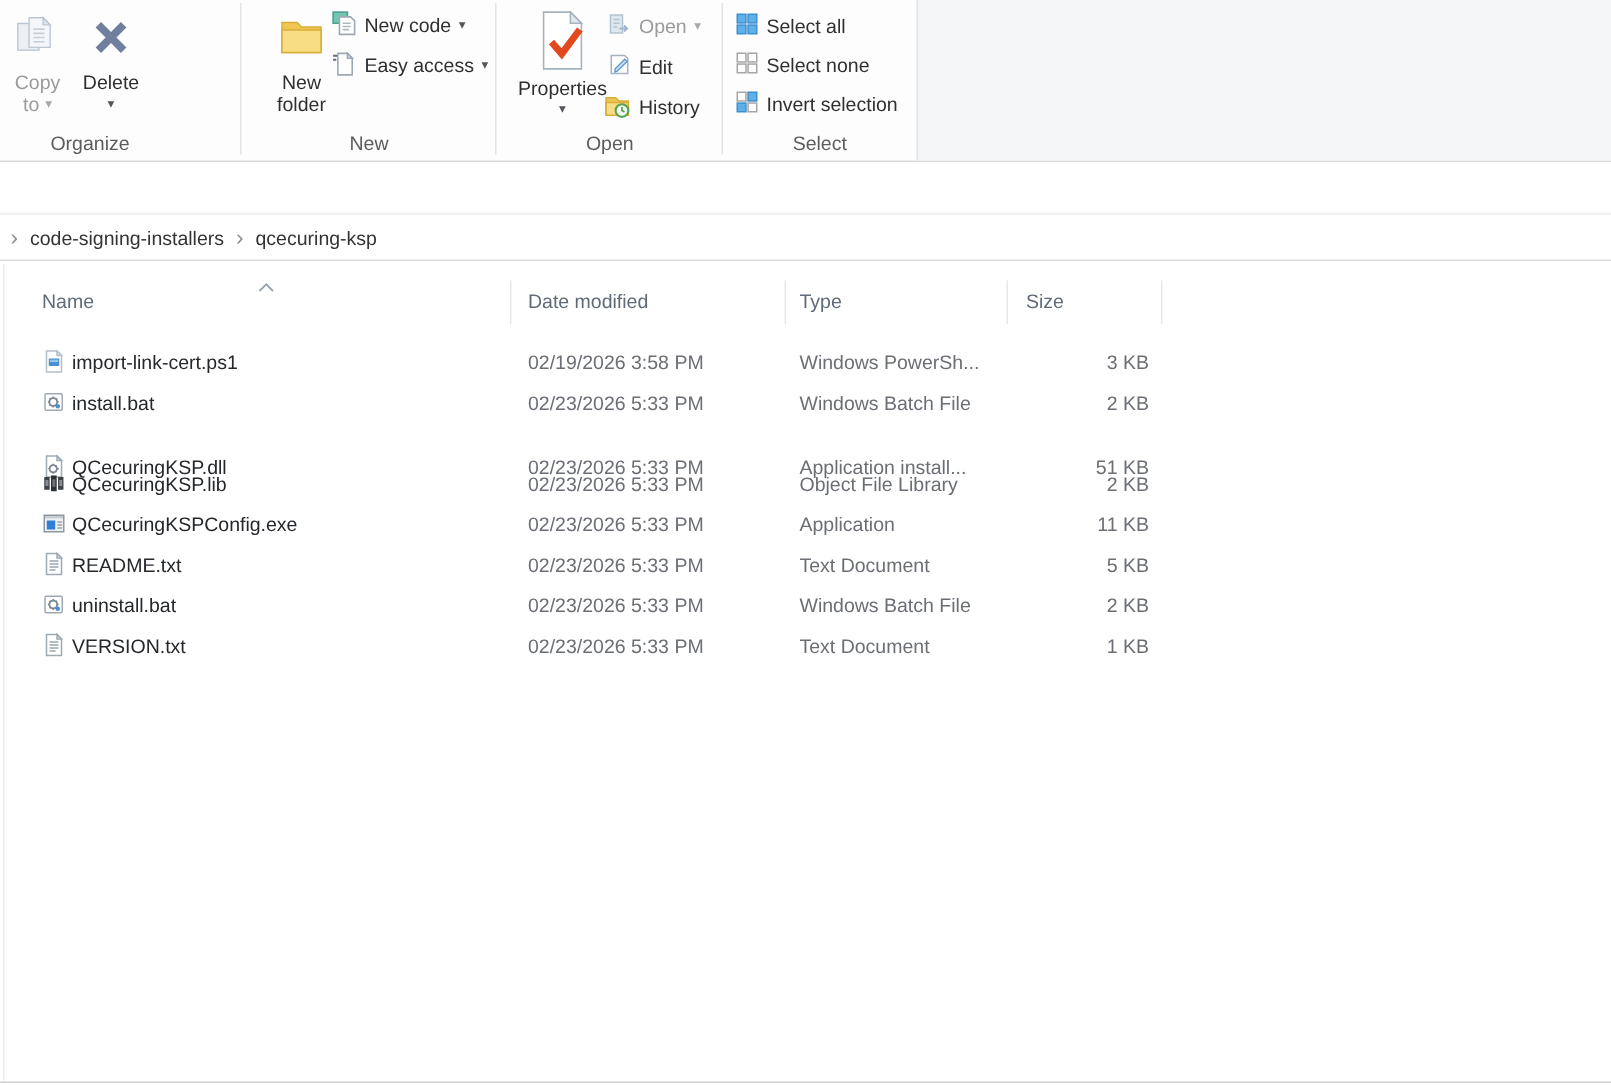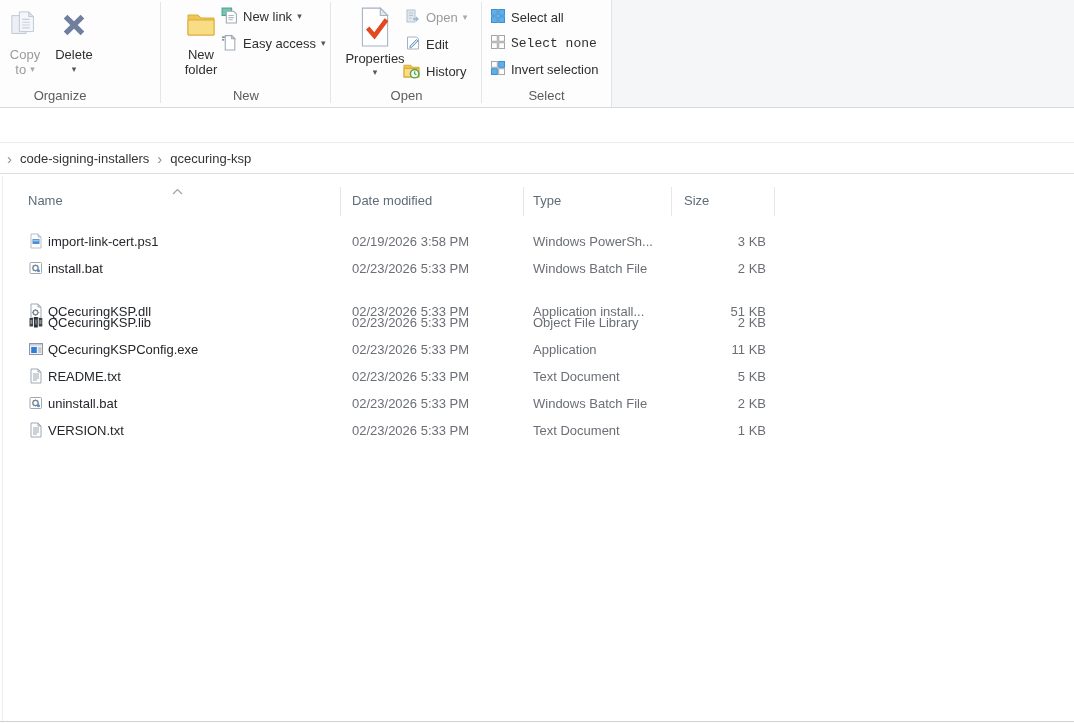--- a/index.html
+++ b/index.html
@@ -103,21 +103,21 @@
       <span class="blabel" style="color:#2f2f2f;">folder</span>
     </div>
     <div class="smallbtn" style="left:60px;top:4px;">
       <span>
         <svg width="17" height="17" viewBox="0 0 16 16">
           <rect x="1" y="1" width="9" height="7" fill="#74c4b2" stroke="#4da191"></rect>
           <path d="M5 4h7l2.5 2.5V15H5z" fill="#fff" stroke="#9fa9b4"></path>
           <path d="M7 8h5M7 10h5M7 12h4" stroke="#aeb8c2" stroke-width="1"></path>
         </svg>
       </span>
-      <span style="color:#2f2f2f;">New link</span>
+      <span style="color:#2f2f2f;">New code</span>
       <span class="arrow">▾</span>
     </div>
     <div class="smallbtn" style="left:60px;top:31px;">
       <span>
         <svg width="17" height="17" viewBox="0 0 16 16">
           <path d="M4 1.5h6l3 3V15H4z" fill="#fff" stroke="#9fa9b4"></path>
           <path d="M10 1.5l3 3h-3z" fill="#e3e8ee" stroke="#9fa9b4"></path>
           <path d="M1 3h2.5M1 5.5h2" stroke="#5b6b7d" stroke-width="1.2"></path>
         </svg>
       </span>
@@ -180,21 +180,21 @@
       <span>
         <svg width="16" height="16" viewBox="0 0 16 16">
           <rect x="1.5" y="1.5" width="5.8" height="5.8" fill="#5fb0e8" stroke="#3e8fd0"></rect>
           <rect x="8.7" y="1.5" width="5.8" height="5.8" fill="#5fb0e8" stroke="#3e8fd0"></rect>
           <rect x="1.5" y="8.7" width="5.8" height="5.8" fill="#5fb0e8" stroke="#3e8fd0"></rect>
           <rect x="8.7" y="8.7" width="5.8" height="5.8" fill="#5fb0e8" stroke="#3e8fd0"></rect>
         </svg>
       </span>
       <span style="color:#2f2f2f;">Select all</span>
     </div>
-    <div class="smallbtn" style="left:8px;top:31px;font-family:Liberation Mono, monospace;">
+    <div class="smallbtn" style="left:8px;top:31px;">
       <span>
         <svg width="16" height="16" viewBox="0 0 16 16">
           <rect x="1.5" y="1.5" width="5.8" height="5.8" fill="none" stroke="#a6a6a6"></rect>
           <rect x="8.7" y="1.5" width="5.8" height="5.8" fill="none" stroke="#a6a6a6"></rect>
           <rect x="1.5" y="8.7" width="5.8" height="5.8" fill="none" stroke="#a6a6a6"></rect>
           <rect x="8.7" y="8.7" width="5.8" height="5.8" fill="none" stroke="#a6a6a6"></rect>
         </svg>
       </span>
       <span style="color:#2f2f2f;">Select none</span>
     </div>

